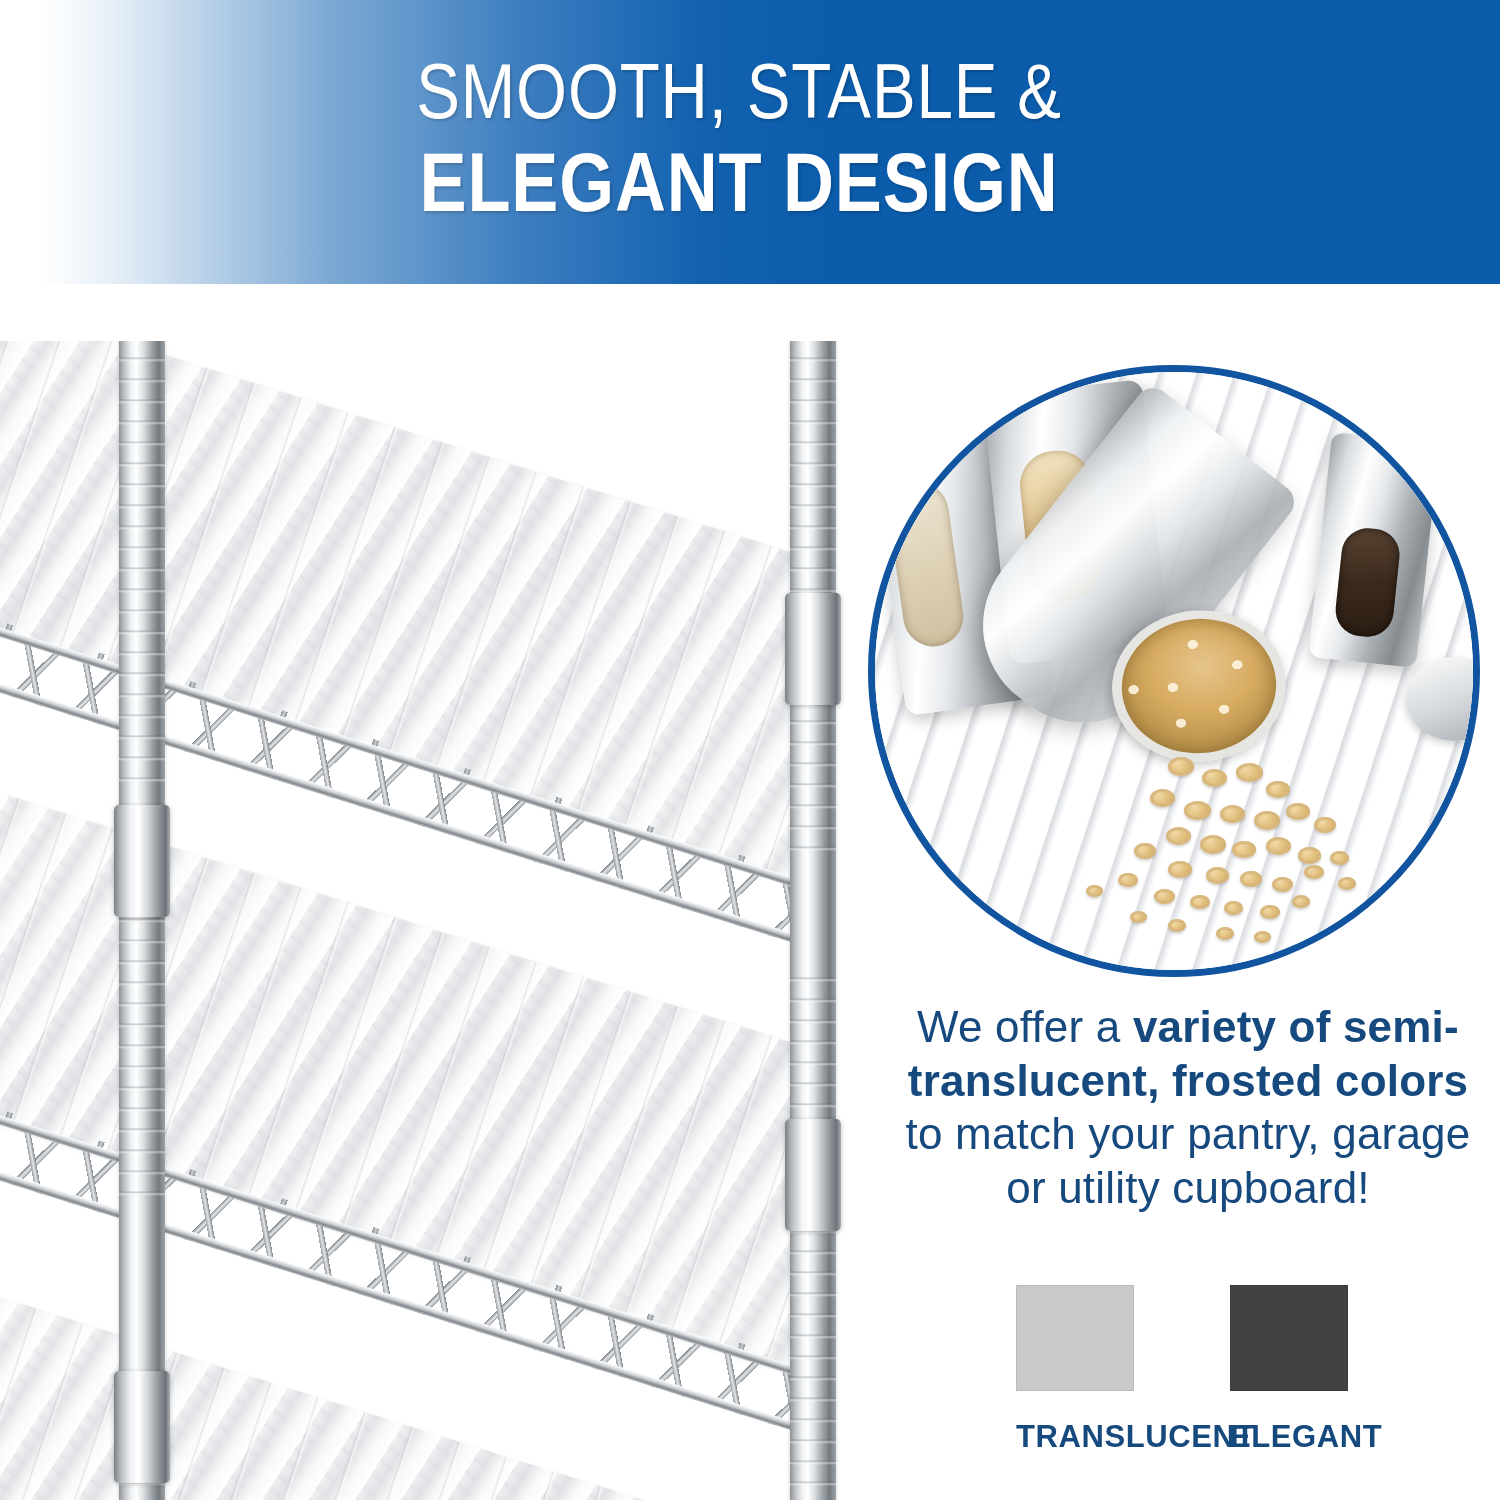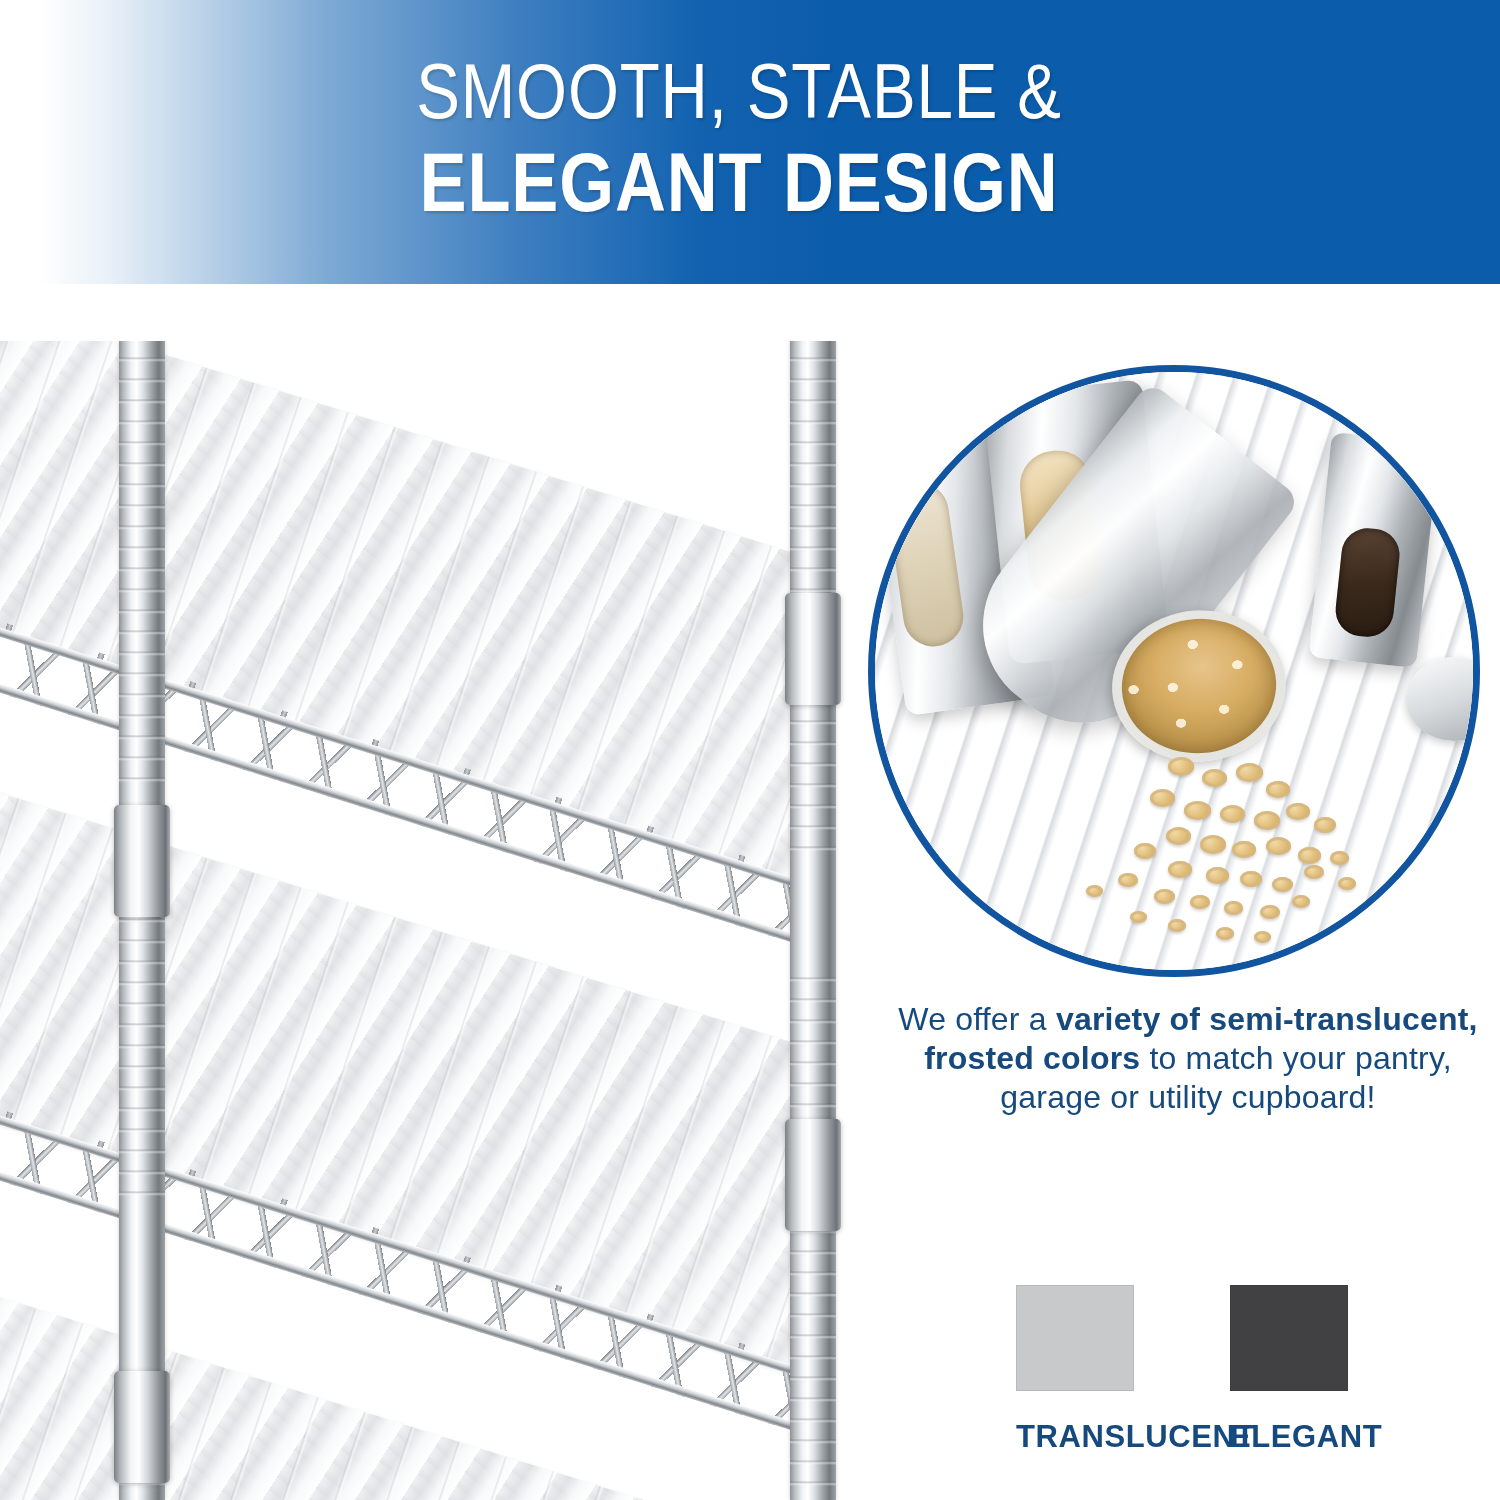--- a/index.html
+++ b/index.html
@@ -335,21 +335,21 @@
   }
 
   
   #copy-block {
     position:absolute;
     left:888px; top:1000px;
     width:600px;
     text-align:center;
     color:#16497e;
     font-family:"Liberation Sans Narrow","Liberation Sans", sans-serif;
-    font-size:32px;
+    font-size:44px;
     line-height:1.22;
     letter-spacing:0.2px;
   }
   #copy-block b { font-weight:700; }
 
   
   #swatch-row {
     position:absolute;
     left:940px; top:1285px;
     width:500px;

